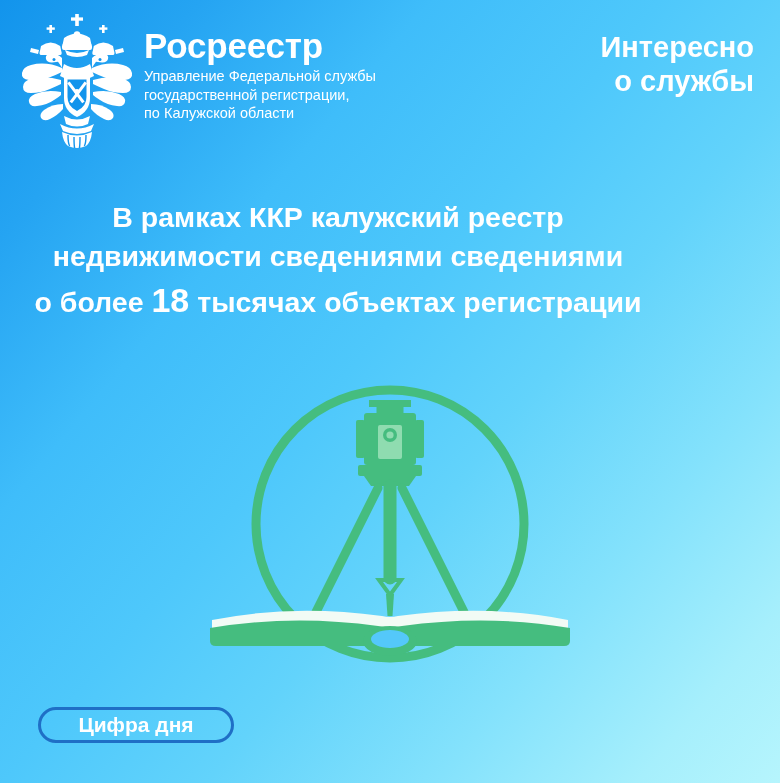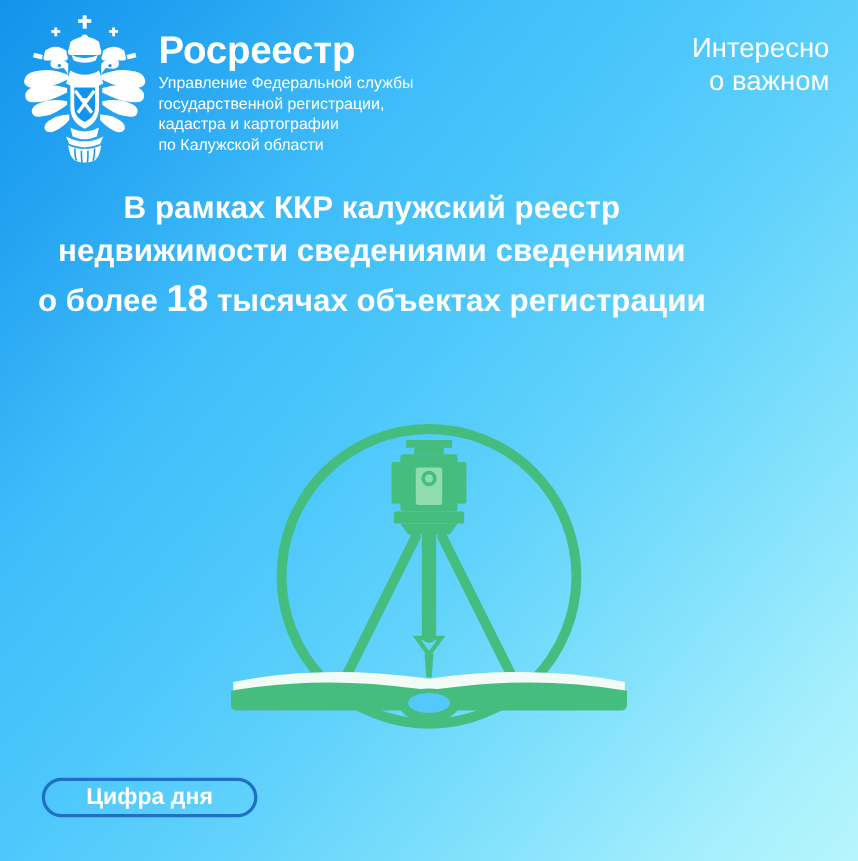--- a/index.html
+++ b/index.html
@@ -62,31 +62,31 @@
     font-size: 14.5px;
     font-weight: normal;
     color: #ffffff;
     line-height: 1.28;
   }
   .kicker {
     position: absolute;
     right: 26px;
     top: 30px;
     text-align: right;
-    font-size: 25px;
-    font-weight: normal;
+    font-size: 29px;
+    font-weight: bold;
     color: #ffffff;
     line-height: 1.18;
   }
 
   
   .headline {
     position: absolute;
     left: 0;
-    top: 170px;
+    top: 198px;
     width: 676px;
     text-align: center;
     color: #ffffff;
     font-size: 28.5px;
     font-weight: bold;
     line-height: 1.38;
     padding: 0 6px;
     box-sizing: border-box;
   }
   .headline .big {
@@ -199,29 +199,28 @@
             <path d="M68 123 q0 8 -1.6 11" stroke="#1294ec" stroke-width="1.4" fill="none"></path>
           </g>
         </g>
       </svg>
 
       <div class="brand-text">
         <div class="brand-title">Росреестр</div>
         <div class="brand-sub">
           <div>Управление Федеральной службы</div>
           <div>государственной регистрации,</div>
-          <div>кадастра и картографии</div>
           <div>по Калужской области</div>
         </div>
       </div>
     </div>
 
     <div class="kicker">
       <div>Интересно</div>
-      <div>о важном</div>
+      <div>о службы</div>
     </div>
   </div>
 
   <div class="headline">
     <div>В рамках ККР калужский реестр</div>
     <div>недвижимости сведениями сведениями</div>
     <div>
       <span>о более </span><span class="big">18</span><span> тысячах объектах регистрации</span>
     </div>
   </div>

